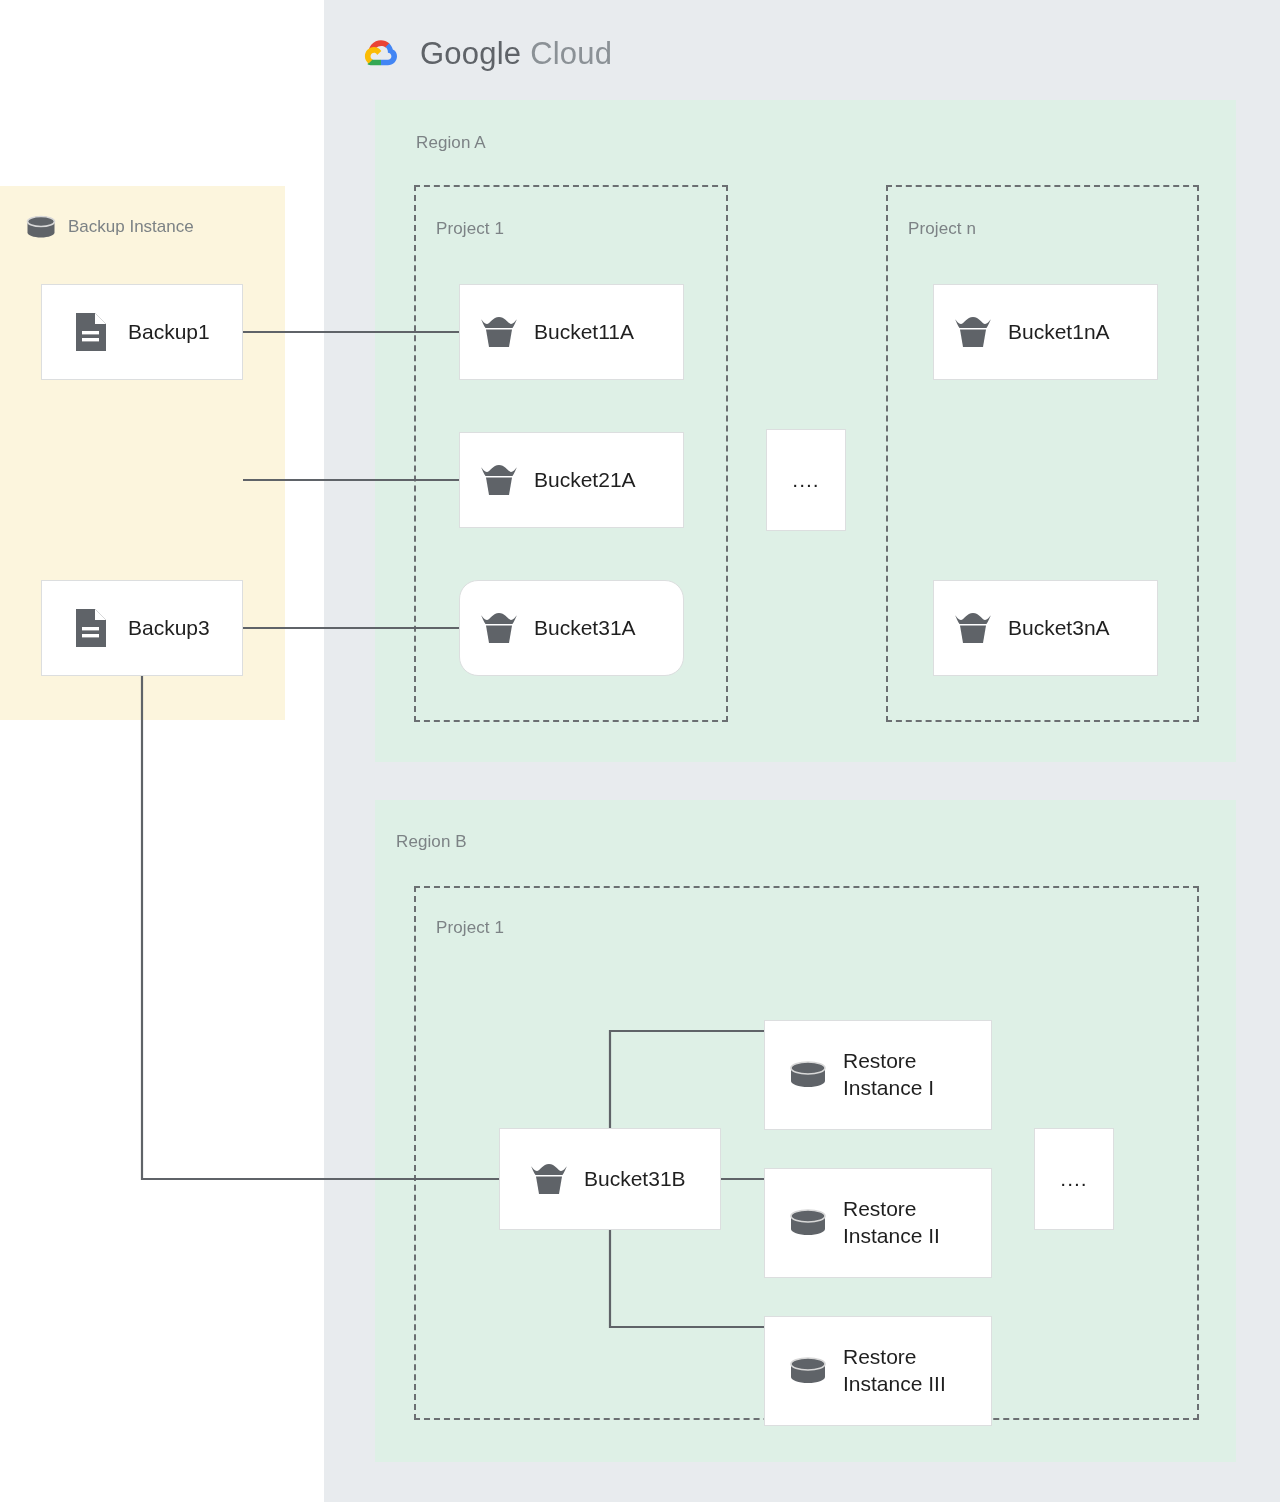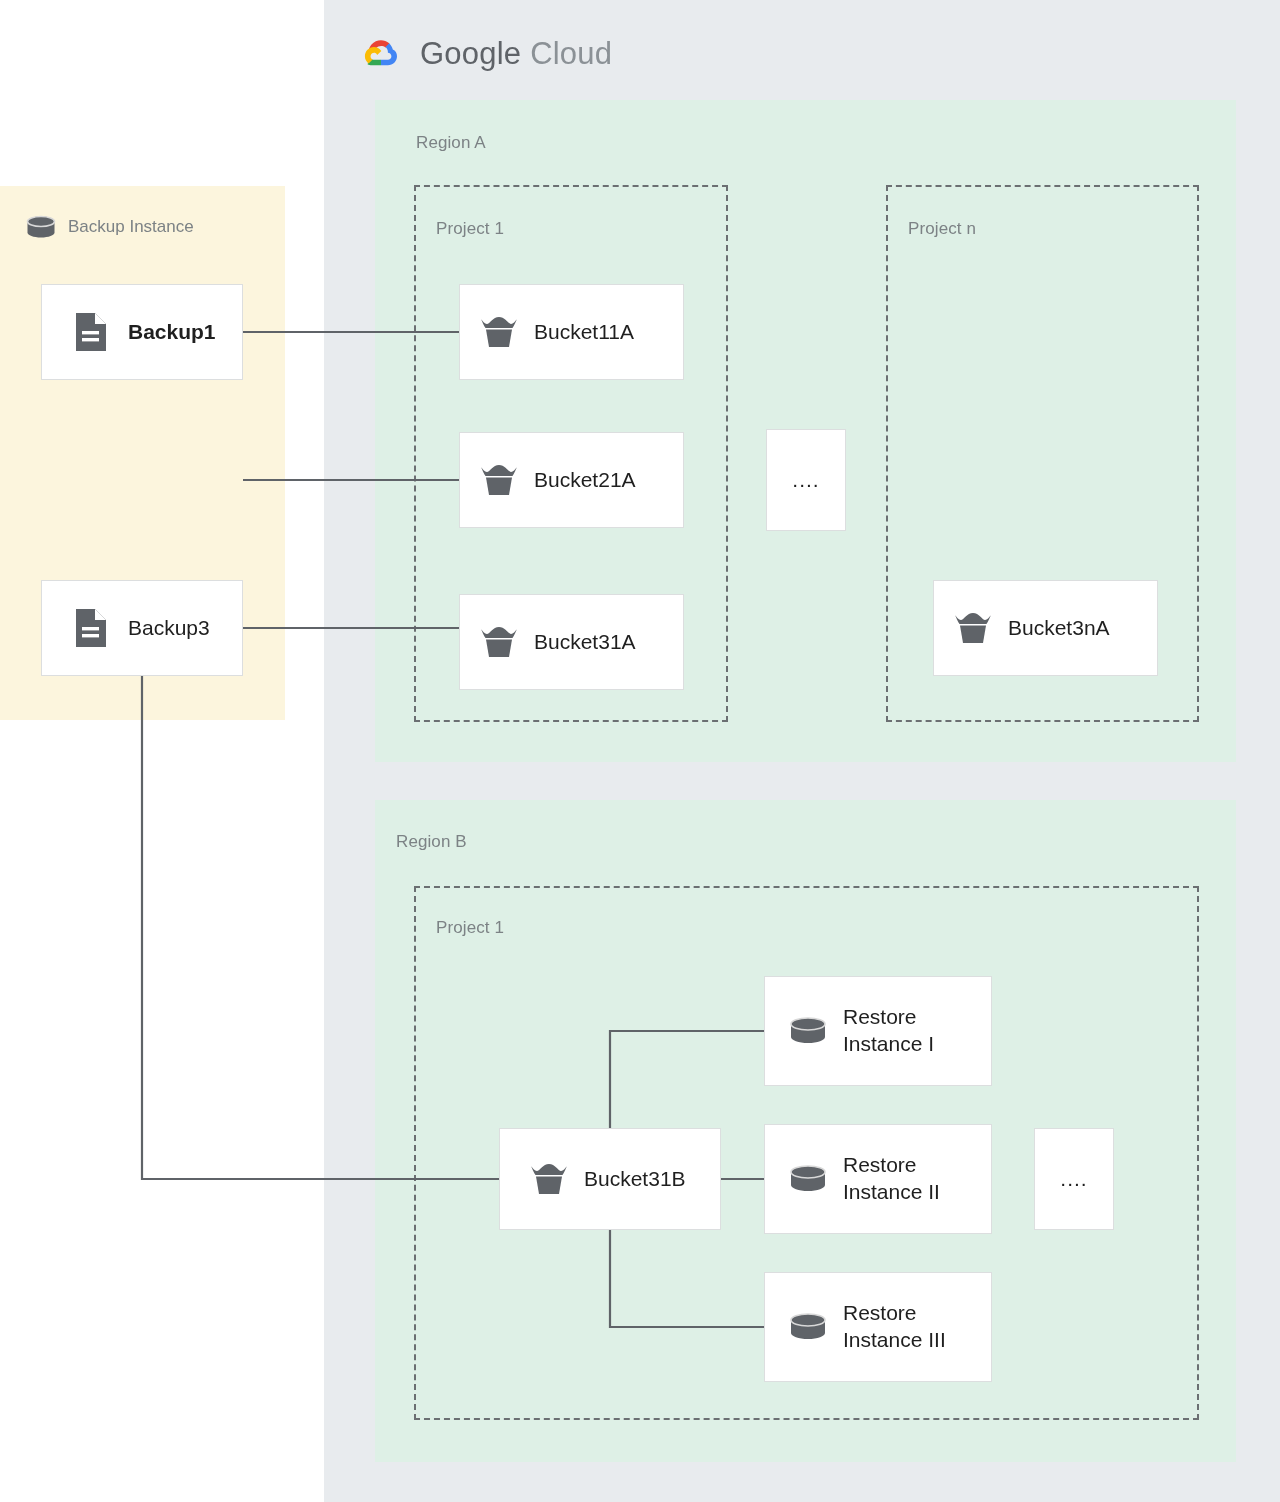--- a/index.html
+++ b/index.html
@@ -46,43 +46,43 @@
     background:#ffffff;border:1px solid #dcdedf;
     display:flex;align-items:center;
   }
   .node .ico{flex:0 0 auto;display:flex;align-items:center;justify-content:center;}
   .node .lbl{
     color:#1f1f1f;font-size:21px;line-height:1.28;white-space:pre-line;
   }
 
   
   .backup-node{width:202px;height:96px;padding-left:32px;gap:20px;}
-  #backup1{left:41px;top:284px;font-weight:bold;}
+  #backup1{left:41px;top:284px;}
   #backup2{left:41px;top:432px;}
   #backup3{left:41px;top:580px;}
 
   
   .bucket-node{width:225px;height:96px;padding-left:20px;gap:16px;}
   #bucket11a{left:459px;top:284px;}
   #bucket21a{left:459px;top:432px;}
-  #bucket31a{left:459px;top:594px;}
+  #bucket31a{left:459px;top:580px;border-radius:19px;}
   #bucket1na{left:933px;top:284px;}
   #bucket2na{left:933px;top:432px;}
   #bucket3na{left:933px;top:580px;}
 
   
   .ellipsis-node{
     justify-content:center;color:#1f1f1f;font-size:21px;letter-spacing:1px;
   }
   #ellipsis-a{left:766px;top:429px;width:80px;height:102px;}
   #ellipsis-b{left:1034px;top:1128px;width:80px;height:102px;}
 
   
   #bucket31b{left:499px;top:1128px;width:222px;height:102px;padding-left:30px;gap:16px;}
-  .restore-node{width:228px;height:110px;padding-left:24px;gap:16px;}
+  .restore-node{width:228px;height:110px;padding-left:24px;gap:16px;margin-top:44px;}
   #restore1{left:764px;top:976px;}
   #restore2{left:764px;top:1124px;}
   #restore3{left:764px;top:1272px;}
 
   
   #wires{position:absolute;left:0;top:0;width:1280px;height:1502px;pointer-events:none;}
 </style>
 </head>
 <body>
 
@@ -196,20 +196,29 @@
       <svg width="38" height="34" viewBox="0 0 38 34">
         <path d="M1 4 C1 4 4.5 12 5.5 13 L32.5 13 C33.5 12 37 4 37 4 C37 4 33.6 9 31 9 C28.4 9 25 2 19 2 C13 2 9.6 9 7 9 C4.4 9 1 4 1 4 Z" fill="#5f6368"></path>
         <path d="M6 14.5 L32 14.5 L29 32 L9 32 Z" fill="#5f6368"></path>
       </svg>
     </span>
     <span class="lbl">Bucket31A</span>
   </div>
 
   <div class="node ellipsis-node" id="ellipsis-a">....</div>
 
+  <div class="node bucket-node" id="bucket1na">
+    <span class="ico">
+      <svg width="38" height="34" viewBox="0 0 38 34">
+        <path d="M1 4 C1 4 4.5 12 5.5 13 L32.5 13 C33.5 12 37 4 37 4 C37 4 33.6 9 31 9 C28.4 9 25 2 19 2 C13 2 9.6 9 7 9 C4.4 9 1 4 1 4 Z" fill="#5f6368"></path>
+        <path d="M6 14.5 L32 14.5 L29 32 L9 32 Z" fill="#5f6368"></path>
+      </svg>
+    </span>
+    <span class="lbl">Bucket1nA</span>
+  </div>
 
 
   <div class="node bucket-node" id="bucket3na">
     <span class="ico">
       <svg width="38" height="34" viewBox="0 0 38 34">
         <path d="M1 4 C1 4 4.5 12 5.5 13 L32.5 13 C33.5 12 37 4 37 4 C37 4 33.6 9 31 9 C28.4 9 25 2 19 2 C13 2 9.6 9 7 9 C4.4 9 1 4 1 4 Z" fill="#5f6368"></path>
         <path d="M6 14.5 L32 14.5 L29 32 L9 32 Z" fill="#5f6368"></path>
       </svg>
     </span>
     <span class="lbl">Bucket3nA</span>

